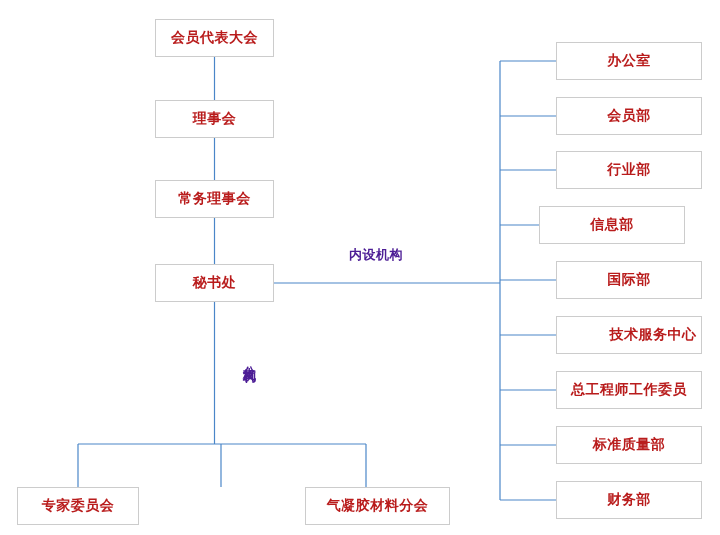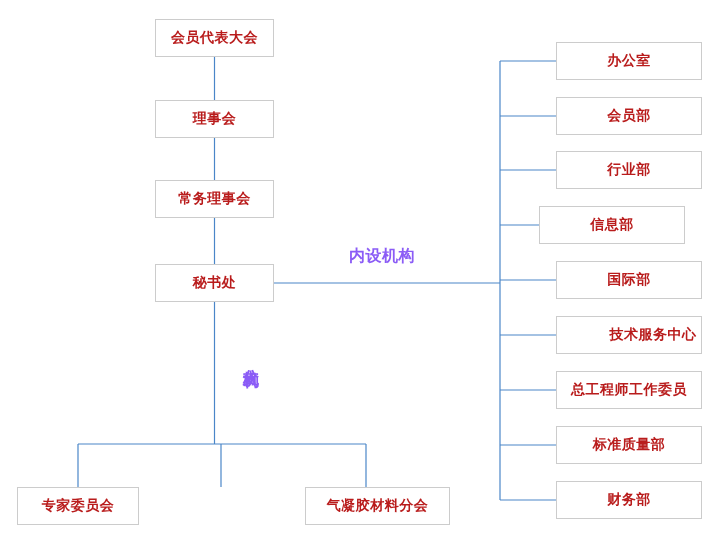--- a/index.html
+++ b/index.html
@@ -36,22 +36,22 @@
     justify-content: center;
     color: #b91c1c;
     font-size: 14px;
     font-weight: bold;
     letter-spacing: 0.5px;
     white-space: nowrap;
     z-index: 2;
   }
   .edge-label {
     position: absolute;
-    color: #8b5cf6;
-    font-size: 16px;
+    color: #4c1d95;
+    font-size: 13px;
     font-weight: bold;
     background: #ffffff;
     padding: 0 4px;
     white-space: nowrap;
     z-index: 3;
     letter-spacing: 0.5px;
   }
   .edge-label.vertical {
     writing-mode: vertical-rl;
     text-orientation: upright;

